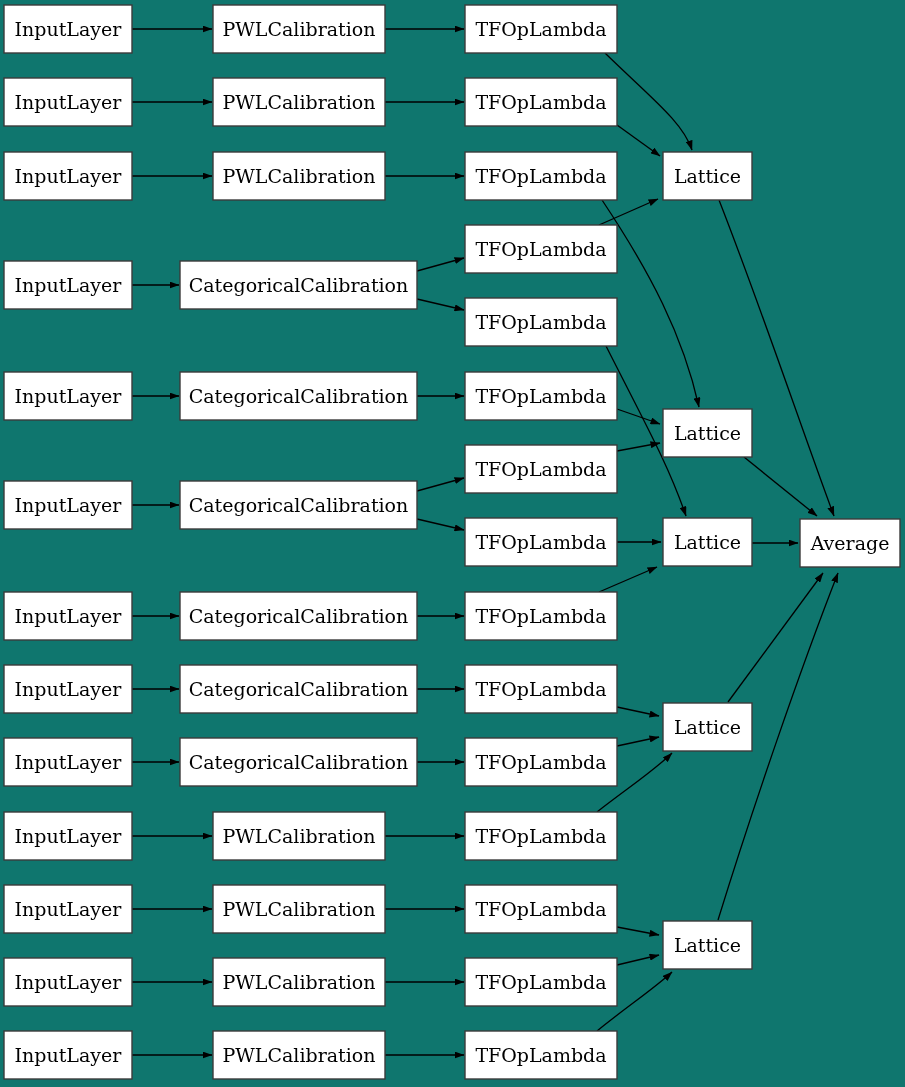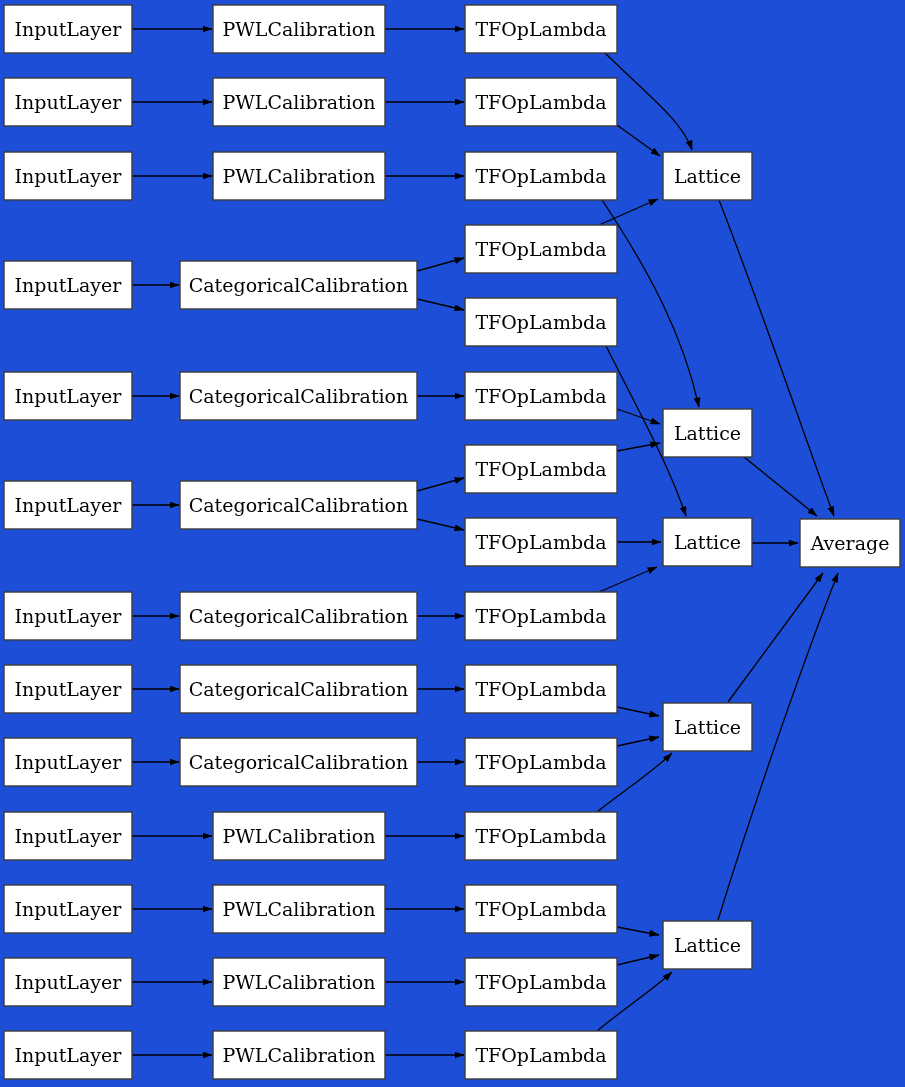--- a/index.html
+++ b/index.html
@@ -3,21 +3,21 @@
 <meta charset="utf-8">
 <style>
   html, body {
     margin: 0;
     padding: 0;
     background: #ffffff;
   }
   .diagram-wrap {
     width: 905px;
     height: 1087px;
-    background: #1d4ed8;
+    background: #0f766e;
     position: relative;
     overflow: hidden;
   }
   svg.graph {
     display: block;
   }
   .node-rect {
     fill: #ffffff;
     stroke: #3b3b3b;
     stroke-width: 1.4;

